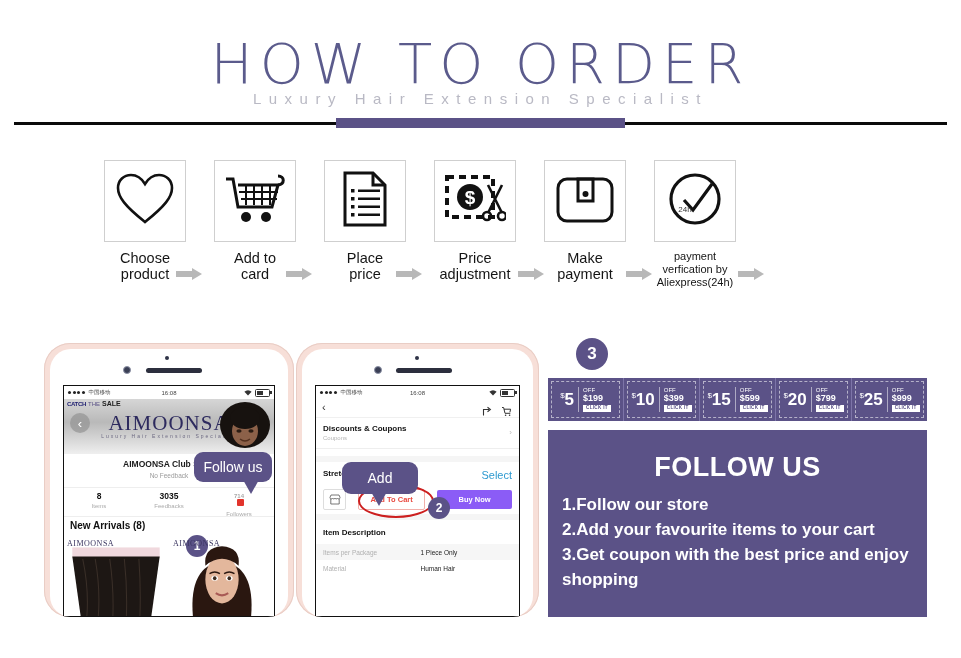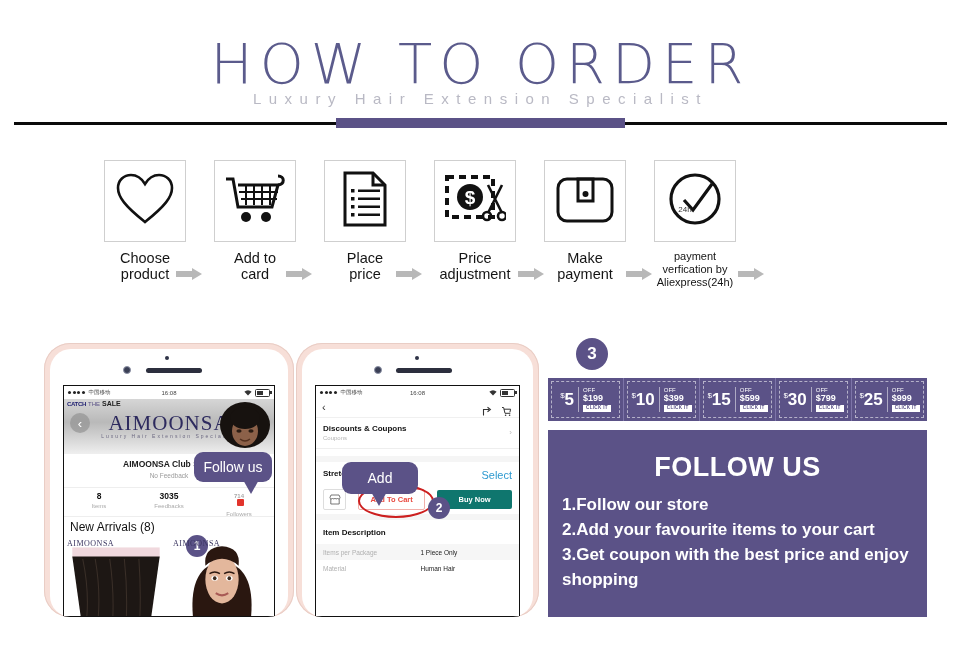--- a/index.html
+++ b/index.html
@@ -147,21 +147,21 @@
   }
   .stats{
     position:absolute;left:0;right:0;top:101px;height:28px;
     display:flex;border-top:1px solid #eee;border-bottom:1px solid #eee;
   }
   .stat{flex:1;text-align:center;padding-top:3px;}
   .stat b{display:block;font-size:8.5px;color:#111;}
   .stat span{display:block;font-size:6px;color:#aaa;margin-top:2px;}
   .stat .redbox{display:inline-block;width:7px;height:7px;background:#e2342c;border-radius:1px;vertical-align:1px;margin-left:2px;}
   .new-arrivals{
-    position:absolute;left:6px;top:134px;font-size:12px;font-weight:normal;color:#111;
+    position:absolute;left:6px;top:134px;font-size:10px;font-weight:bold;color:#111;
   }
   .prod-row{
     position:absolute;left:0;right:0;top:150px;bottom:0;display:flex;gap:2px;
   }
   .prod{flex:1;position:relative;overflow:hidden;background:#fff;}
   .prod .wm{position:absolute;left:3px;top:3px;font-family:"Liberation Serif",serif;font-size:8px;color:#3a3560;letter-spacing:.5px;z-index:3;}
 
   
   .nav2{
     position:absolute;left:0;top:13px;width:100%;height:18px;
@@ -179,21 +179,21 @@
   .shopicon{
     width:21px;height:19px;border:1px solid #ddd;border-radius:2px;
     display:flex;align-items:center;justify-content:center;
   }
   .addcart{
     flex:1;height:19px;border:1px solid #f2b0ab;border-radius:2px;
     display:flex;align-items:center;justify-content:center;
     font-size:7.5px;font-weight:bold;color:#e8493f;background:#fff;
   }
   .buynow{
-    flex:1.15;height:19px;border-radius:2px;background:#0f766e;
+    flex:1.15;height:19px;border-radius:2px;background:#8b5cf6;
     display:flex;align-items:center;justify-content:center;
     font-size:7.5px;font-weight:bold;color:#fff;
   }
   .red-ellipse{
     position:absolute;border:2px solid #cc1f1f;border-radius:50%;
   }
   .desc-table{position:absolute;left:0;right:0;}
   .desc-row{display:flex;height:16px;align-items:center;font-size:6.5px;}
   .desc-row .k{width:48%;padding-left:7px;color:#b0b0b0;}
   .desc-row .v{color:#222;}
@@ -651,21 +651,21 @@
         <div class="c-amount"><sup>$</sup><span>15</span></div>
         <div class="c-right">
           <span class="c-off">OFF</span>
           <span class="c-min">$599</span>
           <span class="c-click">CLICK IT</span>
         </div>
       </div>
     </div>
     <div class="coupon">
       <div class="inner">
-        <div class="c-amount"><sup>$</sup><span>30</span></div>
+        <div class="c-amount"><sup>$</sup><span>20</span></div>
         <div class="c-right">
           <span class="c-off">OFF</span>
           <span class="c-min">$799</span>
           <span class="c-click">CLICK IT</span>
         </div>
       </div>
     </div>
     <div class="coupon">
       <div class="inner">
         <div class="c-amount"><sup>$</sup><span>25</span></div>

